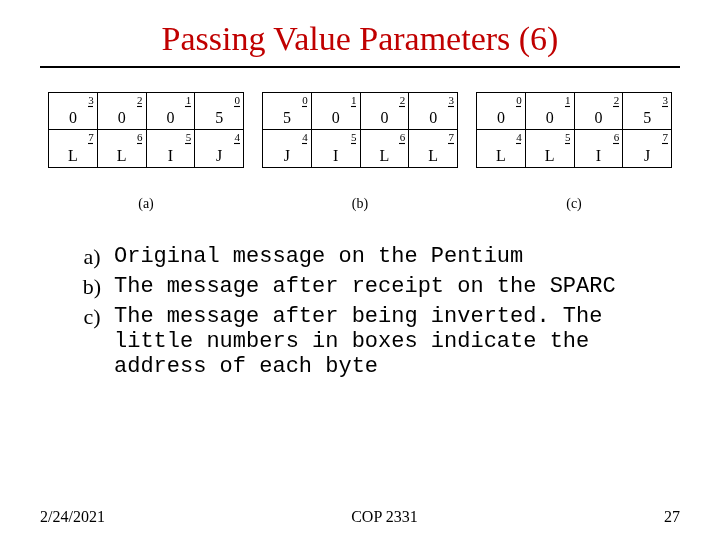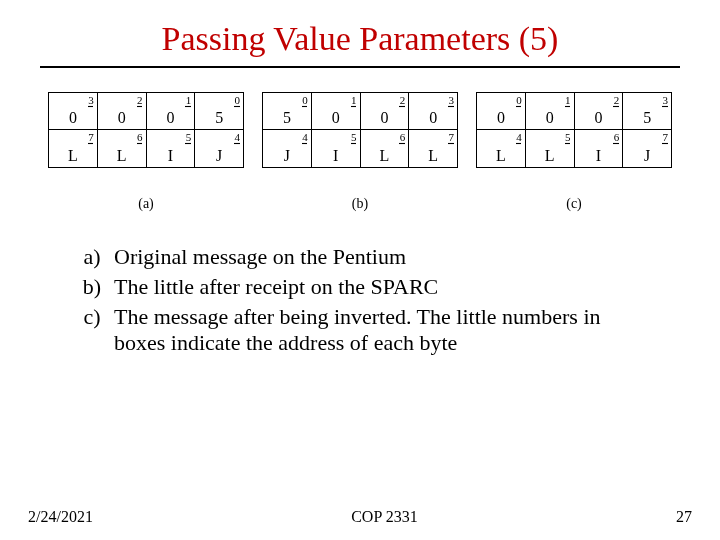--- a/index.html
+++ b/index.html
@@ -65,35 +65,35 @@
     text-align: center;
     font-size: 14px;
     margin-top: 28px;
   }
   .list {
     margin: 32px 30px 0 30px;
     font-size: 22px;
   }
   .list-row { display: flex; margin-bottom: 4px; }
   .list-mark { width: 44px; text-align: center; }
-  .list-text { flex: 1; }
+  .list-text { flex: 1; font-family: Liberation Mono, monospace; }
   .footer {
     position: absolute;
     left: 0; right: 0; bottom: 14px;
     display: flex;
     justify-content: space-between;
-    padding: 0 28px;
+    padding: 0 40px;
     font-size: 16px;
   }
 </style>
 </head>
 <body>
 
 <div class="slide">
-  <h1 class="title">Passing Value Parameters (5)</h1>
+  <h1 class="title">Passing Value Parameters (6)</h1>
   <hr class="hr">
 
   <div class="panels">
 
     <div class="panel">
       <div class="byterow">
         <div class="cell">
             <span class="idx">3</span>
             <span class="val">0</span>
           </div>
@@ -213,21 +213,21 @@
 
   </div>
 
   <div class="list">
     <div class="list-row">
       <div class="list-mark">a)</div>
       <div class="list-text">Original message on the Pentium</div>
     </div>
     <div class="list-row">
       <div class="list-mark">b)</div>
-      <div class="list-text">The little after receipt on the SPARC</div>
+      <div class="list-text">The message after receipt on the SPARC</div>
     </div>
     <div class="list-row">
       <div class="list-mark">c)</div>
       <div class="list-text">The message after being inverted. The little numbers in boxes indicate the address of each byte</div>
     </div>
   </div>
 </div>
 
 <div class="footer">
   <span>2/24/2021</span>

